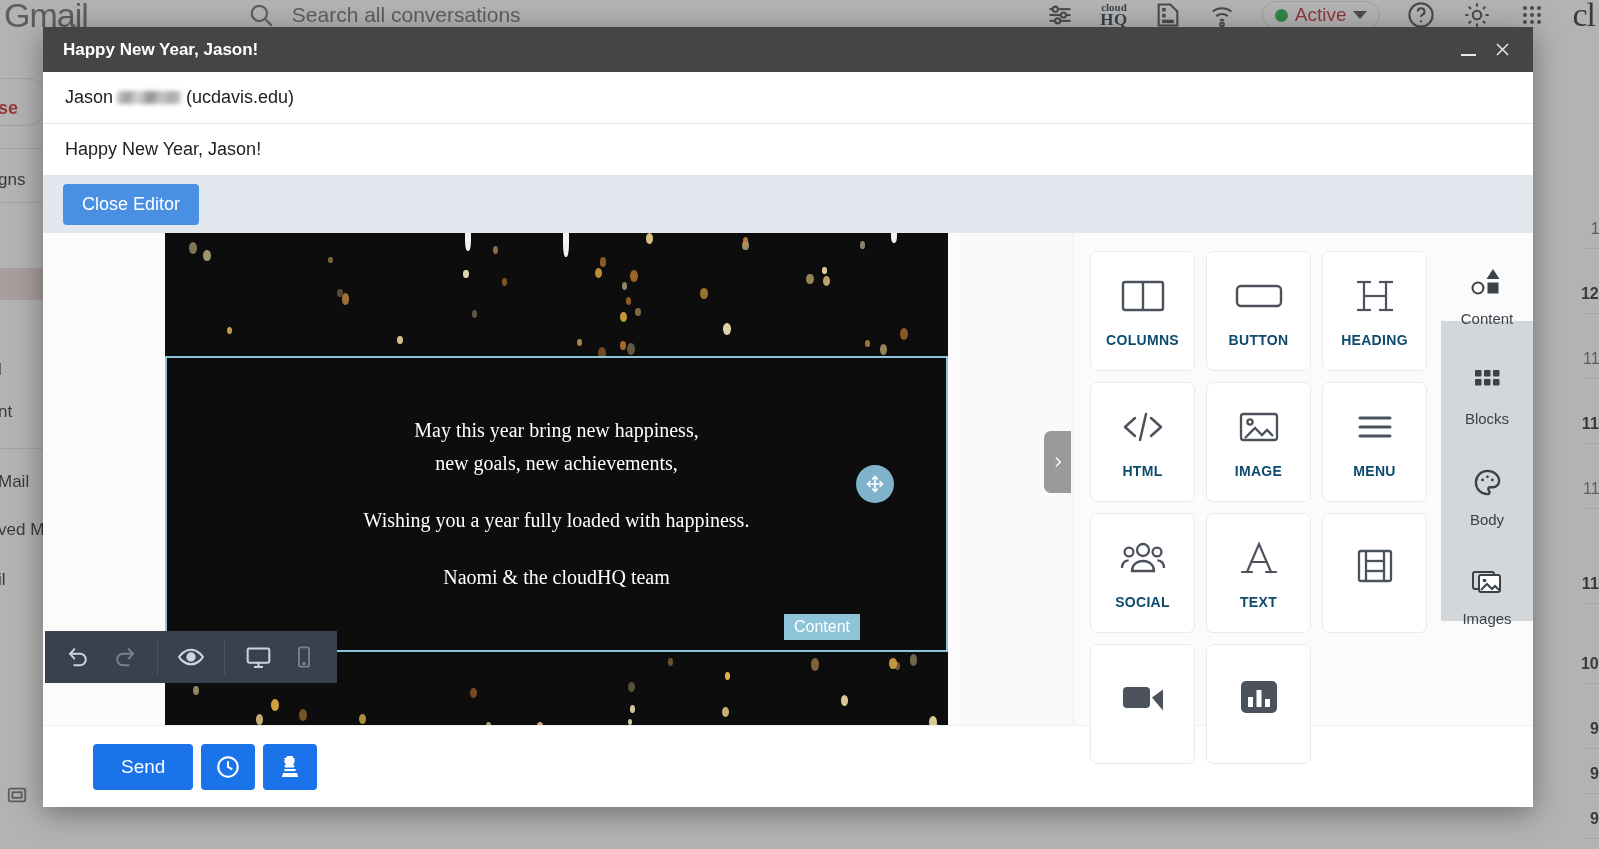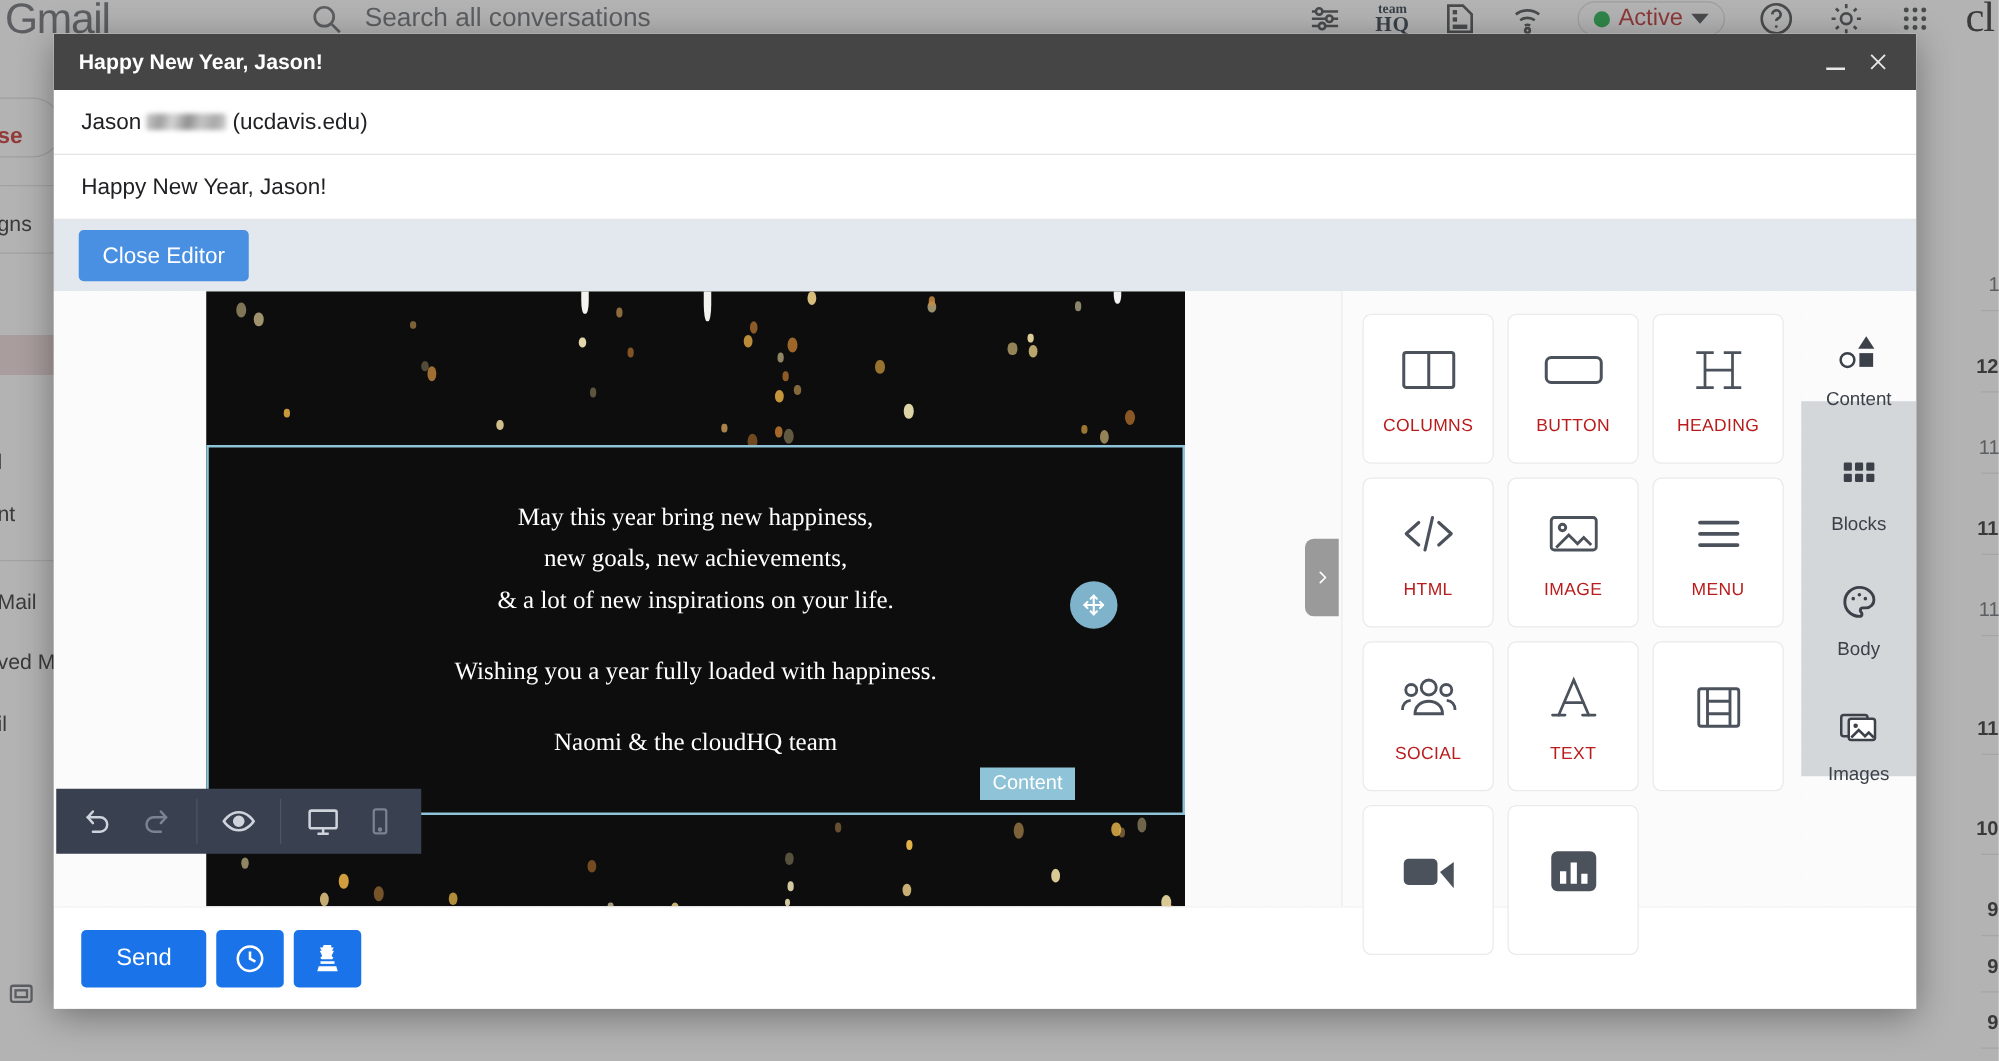--- a/index.html
+++ b/index.html
@@ -226,21 +226,21 @@
     gap: 11px;
   }
   .block-card {
     height: 120px; background: #fff; border: 1px solid #eaeaea;
     border-radius: 7px; display: flex; flex-direction: column;
     align-items: center; justify-content: center; gap: 14px;
     cursor: pointer;
   }
   .block-card .bc-icon { color: #4c525c; display: flex; align-items: center; justify-content:center; height: 44px;}
   .block-card .bc-label {
-    font-size: 14px; font-weight: 400; color: #b91c1c; letter-spacing: .3px;
+    font-size: 14px; font-weight: 700; color: #0c4a6e; letter-spacing: .3px;
   }
 
   
   #side-tabs {
     width: 92px; flex: 0 0 auto; background: #fbfbfb;
     padding-top: 14px; position: relative;
   }
   #side-tabs-active-bg {
     position: absolute; left: 0; right: 0; top: 88px; height: 300px;
     background: #d4d7da;
@@ -257,21 +257,21 @@
   #modal-footer {
     height: 82px; flex: 0 0 auto; background: #fff;
     display: flex; align-items: center; padding: 0 22px; gap: 8px;
     border-top: 1px solid #f0f0f0;
   }
   .send-btn {
     background: #1a73e8; color: #fff; border: none; border-radius: 4px;
     font-family: inherit; cursor: pointer;
     display: flex; align-items: center; justify-content: center;
   }
-  #send-main { height: 46px; padding: 0 28px; font-size: 19px; }
+  #send-main { height: 46px; padding: 0 28px; font-size: 19px; margin-left: 28px; }
   #send-schedule, #send-special { height: 46px; width: 54px; }
 </style>
 </head>
 <body>
 
 <div id="gmail-bg">
 
   <div id="gmail-topbar">
     <div id="gmail-logo">Gmail</div>
 
@@ -290,21 +290,21 @@
         <svg width="28" height="28" viewBox="0 0 24 24" fill="none" stroke="#3c4043" stroke-width="1.8">
           <line x1="3" y1="7" x2="21" y2="7"></line>
             <line x1="3" y1="12" x2="21" y2="12"></line>
             <line x1="3" y1="17" x2="21" y2="17"></line>
           <circle cx="8" cy="7" r="2.2" fill="#fff"></circle>
             <circle cx="15" cy="12" r="2.2" fill="#fff"></circle>
             <circle cx="10" cy="17" r="2.2" fill="#fff"></circle>
         </svg>
       </span>
       <span id="cloudhq-logo">
-        <span class="chq-top">team</span>
+        <span class="chq-top">cloud</span>
         <span class="chq-bot">HQ</span>
       </span>
       <span class="g-icon">
         <svg width="28" height="28" viewBox="0 0 24 24" fill="#3c4043">
           <path d="M4 3h10l6 6v12H4z" fill="none" stroke="#3c4043" stroke-width="1.8"></path>
           <rect x="7" y="6" width="3" height="3"></rect>
             <rect x="7" y="11" width="3" height="3"></rect>
           <rect x="7" y="16" width="10" height="3"></rect>
         </svg>
       </span>
@@ -504,21 +504,20 @@
             <span class="dot" style="left: 91.401px; top: 96.2734px; background: rgb(240, 210, 138); width: 7.05408px; height: 10.5811px; opacity: 0.81;"></span>
             <span class="dot" style="left: 744.59px; top: 36.1573px; background: rgb(140, 127, 94); width: 7.89623px; height: 11.8443px; opacity: 0.78;"></span>
             <span class="dot" style="left: 503.097px; top: 39.9604px; background: rgb(169, 130, 74); width: 5.06478px; height: 7.59716px; opacity: 0.58;"></span>
             <span class="dot" style="left: 559.707px; top: 54.028px; background: rgb(232, 184, 75); width: 5.39593px; height: 8.0939px; opacity: 0.97;"></span>
           </div>
       </div>
 
       <div id="selected-block">
           <div class="line">May this year bring new happiness,</div>
           <div class="line">new goals, new achievements,</div>
-          <div class="line">&amp; a lot of new inspirations on your life.</div>
           <div class="gap-sm"></div>
           <div class="line">Wishing you a year fully loaded with happiness.</div>
           <div class="gap-sm"></div>
           <div class="line">Naomi &amp; the cloudHQ team</div>
         </div>
 
       <div id="content-badge">Content</div>
 
       <div id="drag-handle">
         <svg width="20" height="20" viewBox="0 0 24 24" fill="none" stroke="#ffffff" stroke-width="2" stroke-linecap="round" stroke-linejoin="round">

